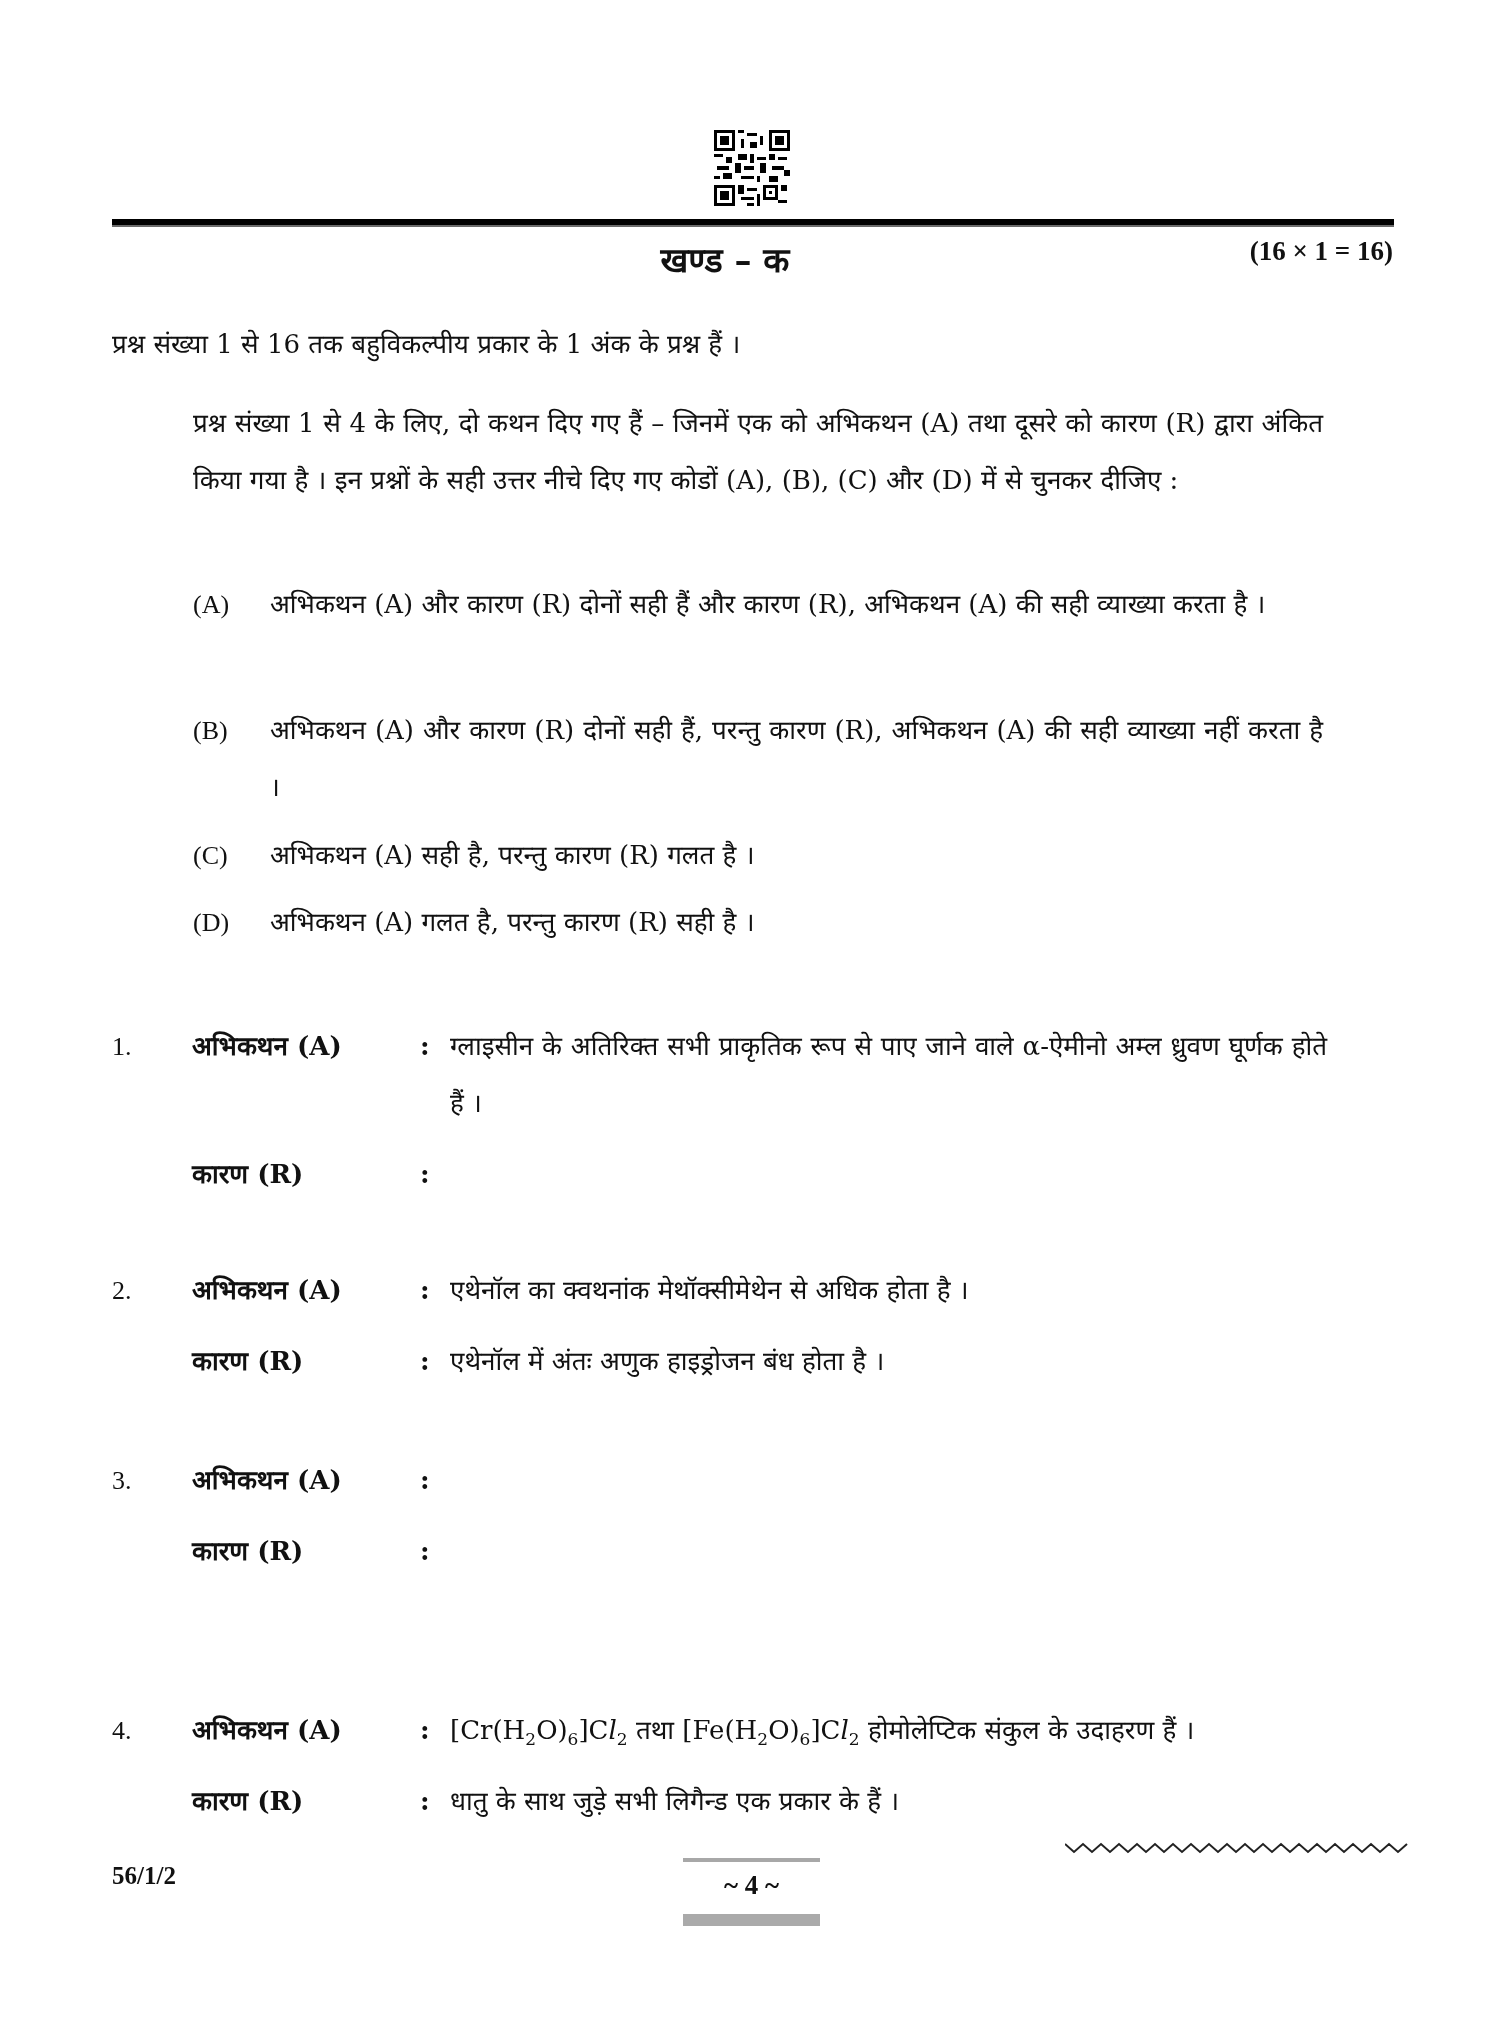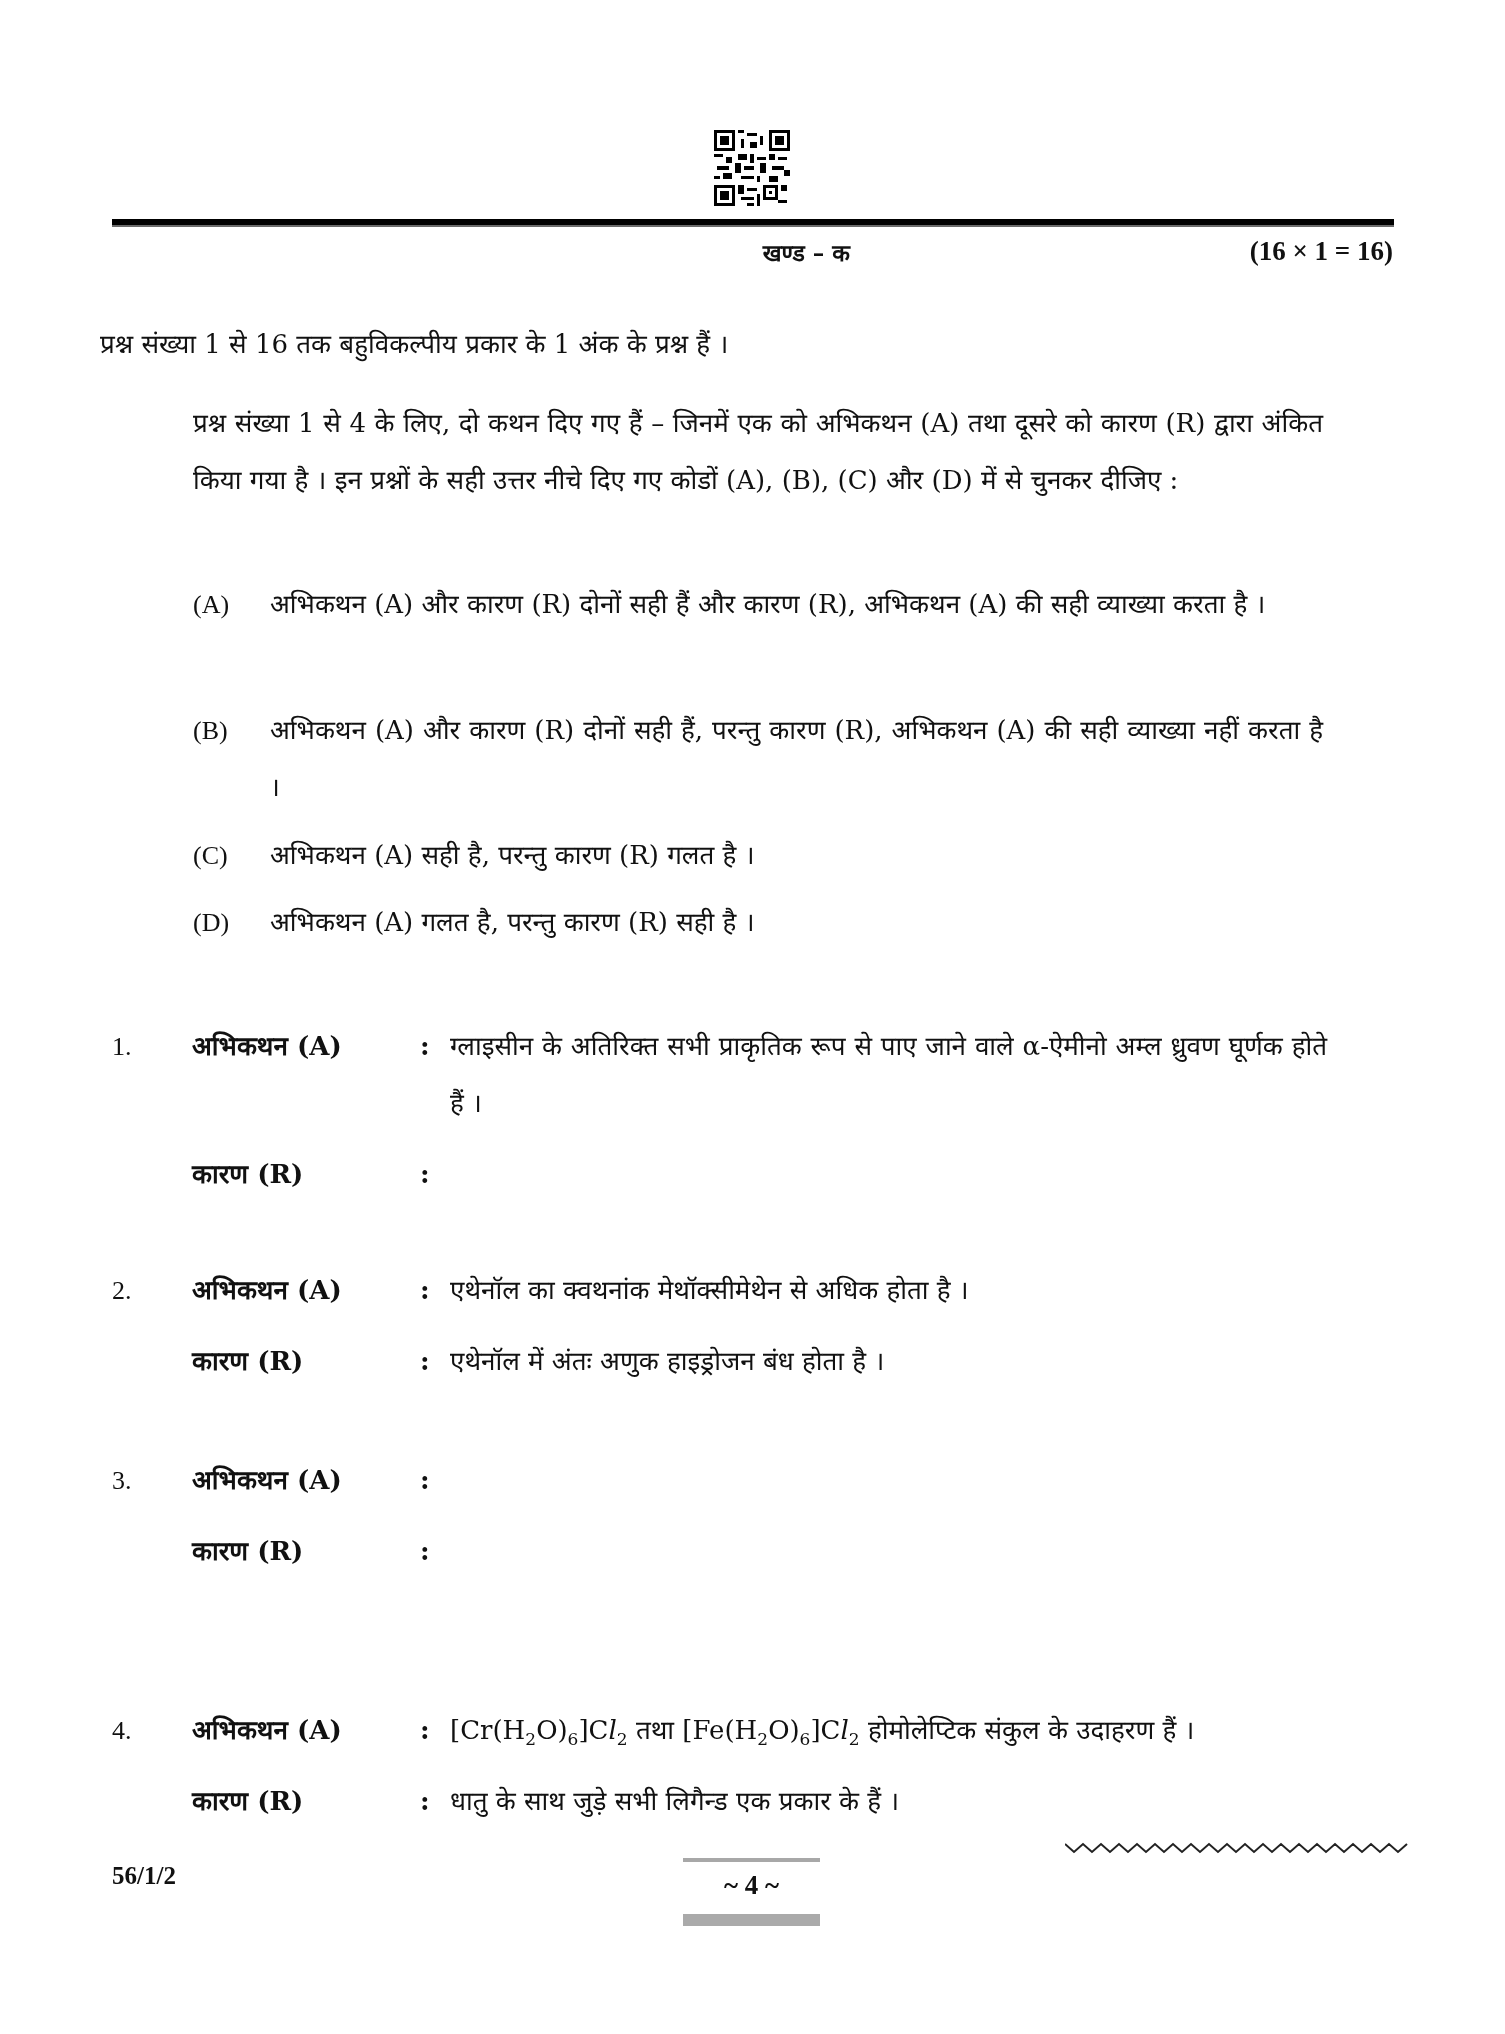--- a/index.html
+++ b/index.html
@@ -4,24 +4,24 @@
 <style>
   html, body { margin: 0; padding: 0; background: #ffffff; }
   body {
     width: 1505px; height: 2034px; position: relative; overflow: hidden;
     font-family: "DejaVu Serif", "Liberation Serif", serif;
     color: #111111;
   }
   .abs { position: absolute; }
   .qr { left: 714px; top: 130px; width: 76px; height: 76px; }
   .rule { left: 112px; top: 219px; width: 1282px; height: 6px; background: #000; box-shadow: 0 2px 0 #6a6a6a; }
-  .section-title { left: 600px; top: 236px; width: 250px; text-align: right; font-size: 23px; font-weight: bold; }
+  .section-title { left: 600px; top: 236px; width: 250px; text-align: center; font-size: 34px; font-weight: bold; }
   .marks { right: 112px; top: 236px; font-size: 27px; font-weight: bold; font-family: "Liberation Serif", serif; }
   .para { font-size: 26px; line-height: 57px; }
-  .intro { left: 100px; top: 316px; }
+  .intro { left: 112px; top: 316px; }
   .instr { left: 193px; top: 395px; width: 1130px; text-align: justify; }
   .opt { left: 193px; width: 1130px; display: flex; font-size: 26px; line-height: 57px; }
   .opt .lab { width: 77px; flex: none; font-family: "Liberation Serif", serif; }
   .opt .txt { flex: 1; text-align: justify; }
   .q { left: 112px; width: 1215px; font-size: 26px; line-height: 57px; }
   .qrow { display: flex; }
   .qnum { width: 80px; flex: none; font-family: "Liberation Serif", serif; }
   .qlab { width: 228px; flex: none; font-weight: bold; }
   .colon { width: 30px; flex: none; font-weight: bold; }
   .qtext { flex: 1; text-align: justify; }

